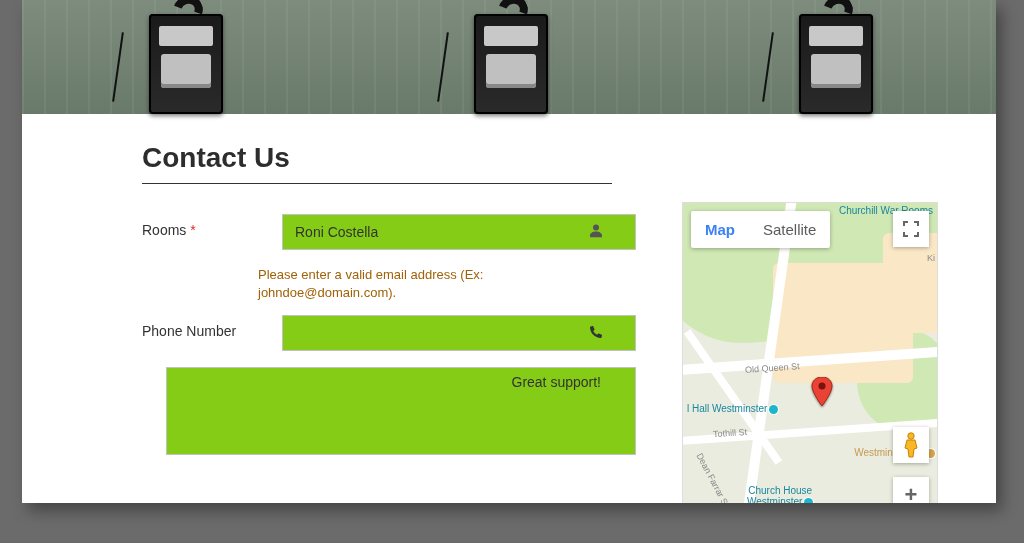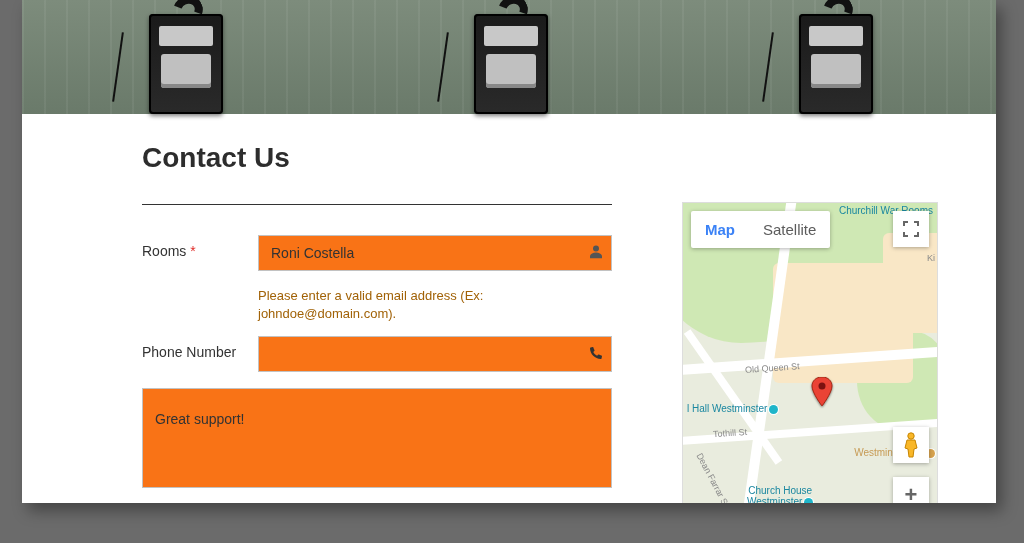--- a/index.html
+++ b/index.html
@@ -72,39 +72,40 @@
   .content {
     display: flex;
     padding: 28px 0 0 120px;
     gap: 70px;
   }
   .left { width: 470px; }
   h1 {
     font-size: 28px;
     font-weight: 700;
     color: #2d2d2d;
-    margin-bottom: 30px;
+    margin-bottom: 9px;
   }
   .rule { border: none; border-top: 1px solid #333; margin-bottom: 30px; width: 470px;}
   .row { display: flex; margin-bottom: 16px; align-items: flex-start; }
   .row.err { margin-bottom: 6px; }
   .lbl { width: 116px; font-size: 14px; color: #333; padding-top: 8px; line-height:1.25;}
   .req { color: #e02b27; margin-left: 4px; }
   .field-wrap { position: relative; flex: 1; }
   .field {
     width: 100%;
     height: 36px;
     border: 1px solid #c2c2c2;
     padding: 0 34px 0 12px;
     font-size: 14px;
     color: #333;
-    background:#f97316;
+    background:#84cc16;
+    margin-left:24px;
   }
   .field.error { border-color: #ed8380; }
-  textarea.field { height: 100px; padding-top: 22px; resize: none; font-family: inherit;}
+  textarea.field { height: 88px; padding-top: 6px; resize: none; font-family: inherit; text-align: right;}
   .ficon {
     position: absolute; right: 10px; top: 50%; transform: translateY(-50%);
     color: #555; font-size: 14px; pointer-events:none;
   }
   .errmsg {
     color: #a16207; font-size: 13px; line-height: 1.35; margin: 4px 0 14px 116px; width: 340px;
   }
 
   
   .right { width: 256px; }

